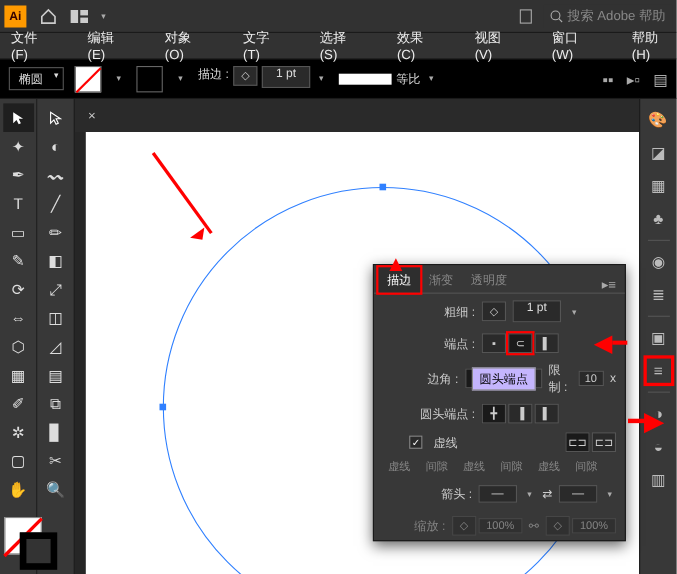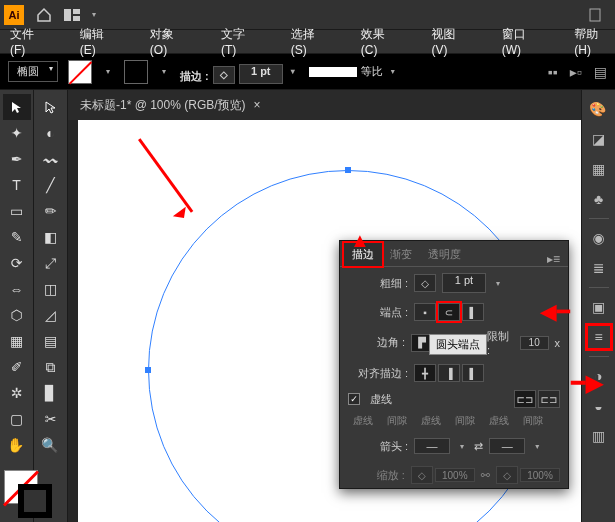--- a/index.html
+++ b/index.html
@@ -13,21 +13,21 @@
 .menubar { height:24px; background:#323232; display:flex; align-items:center; padding:0 4px; border-bottom:1px solid #1a1a1a;gap:28px; }
 .menu-item { padding:0 6px; color:#eee; cursor:default; }
 .optbar { height:36px; background:#000000; display:flex; align-items:center; padding:0 8px; gap:10px; border-bottom:1px solid #1a1a1a; }
 .tool-label { color:#ddd; border:1px solid #555; padding:2px 18px 2px 8px; font-size:11px; position:relative; }
 .tool-label:after { content:"▾"; position:absolute; right:4px; font-size:8px; }
 .swatch { width:24px; height:24px; border:1px solid #666; position:relative; }
 .swatch.nofill { background:#fff; }
 .swatch.nofill:before { content:""; position:absolute; width:140%; height:2px; background:red; top:50%; left:-20%; transform:rotate(-45deg); }
 .swatch.black { background:#000; }
 .small-drop { width:12px; height:24px; display:flex; align-items:center; justify-content:center; color:#aaa; font-size:8px; }
-.stroke-w { display:flex; align-items:flex-end; gap:4px;font-weight:bold; }
+.stroke-w { display:flex; align-items:flex-start; gap:4px; }
 .num-input { background:#2a2a2a; border:1px solid #555; color:#ddd; width:44px; height:20px; text-align:center; font-size:11px; }
 .stroke-preview { width:48px; height:10px; background:#fff; }
 .dim-label { color:#ddd; font-size:11px; }
 .opt-right { margin-left:auto; display:flex; gap:12px; color:#aaa; }
 .dottri { font-size:14px; }
 .content { display:flex; height:calc(522px - 90px); position:relative; }
 .tool-col { width:34px; background:#383838; border-right:1px solid #1a1a1a; display:flex; flex-direction:column; align-items:center; padding-top:4px; gap:0; }
 .tool-btn { width:28px; height:26px; display:flex; align-items:center; justify-content:center; color:#ddd; font-size:14px; }
 .tool-btn.sel { background:#1f1f1f; }
 .fillstroke-big { width:48px; height:48px; position:relative; margin-top:8px; }
@@ -43,30 +43,30 @@
 .arrow-line { position:absolute; width:3px; background:red; transform-origin:top left; }
 .arrow-head { position:absolute; width:0; height:0; border:8px solid transparent; }
 .right-dock { width:34px; background:#383838; border-left:1px solid #1a1a1a; display:flex; flex-direction:column; align-items:center; gap:8px; padding-top:8px; }
 .dock-ic { width:22px; height:22px; display:flex; align-items:center; justify-content:center; color:#bbb; font-size:14px; }
 .dock-ic.hl { outline:3px solid red; }
 .stroke-panel { position:absolute; right:46px; top:240px; width:230px; background:#383838; border:1px solid #1a1a1a; box-shadow:0 4px 12px rgba(0,0,0,0.6); z-index:10; }
 .panel-tabs { display:flex; height:26px; align-items:flex-end; border-bottom:1px solid #555; padding:0 4px; }
 .ptab { padding:4px 8px; color:#888; font-size:11px; }
 .ptab.active { color:#fff; background:#2e2e2e; outline:2px solid red; }
 .panel-menu { margin-left:auto; color:#aaa; padding:0 4px; }
-.panel-row { display:flex; align-items:center; padding:4px 8px; gap:6px; font-size:11px; }
+.panel-row { display:flex; align-items:center; padding:4px 8px; gap:6px; font-size:11px;margin-left:24px; }
 .panel-row .lbl { width:60px; text-align:right; color:#ccc; }
 .btn3 { display:flex; gap:2px; }
 .mini-btn { width:22px; height:18px; background:#2a2a2a; border:1px solid #555; display:flex; align-items:center; justify-content:center; font-size:10px; }
 .mini-btn.on { background:#1a1a1a; }
 .mini-btn.hl { outline:2px solid red; }
 .dash-row { display:flex; gap:4px; padding:2px 8px; }
 .dash-in { width:30px; height:14px; background:#2a2a2a; border:1px solid #555; display:flex; align-items:center; justify-content:center; font-size:10px; }
 .dash-lbl { width:30px; text-align:center; font-size:10px; color:#888; }
-.tooltip { position:absolute; background:#e5e5e5; color:#000; border:1px solid #888; padding:2px 6px; font-size:11px; z-index:20; }
+.tooltip { position:absolute; background:#c4b5fd; color:#000; border:1px solid #888; padding:2px 6px; font-size:11px; z-index:20; }
 .checkbox { width:12px; height:12px; background:#2a2a2a; border:1px solid #888; display:inline-flex; align-items:center; justify-content:center; font-size:9px; color:#fff; margin-right:4px; }
 .pct-box { display:flex; align-items:center; gap:2px; }
 .arrow-drop { width:36px; height:16px; background:#2a2a2a; border:1px solid #555; display:flex; align-items:center; justify-content:center; }
 svg { display:block; }
 </style>
 </head>
 <body>
 
 <div class="topbar">
   <div class="ai-logo">Ai</div>
@@ -82,20 +82,27 @@
         <rect x="9" y="7" width="7" height="5" fill="#ccc"></rect>
       </svg>
     </div>
   <div class="small-drop">▾</div>
   <div class="top-sep"></div>
   <div class="top-icon">
       <svg width="12" height="14" viewBox="0 0 12 14">
         <rect x="1" y="1" width="10" height="12" fill="none" stroke="#aaa"></rect>
       </svg>
     </div>
+  <div class="search-box">
+    <svg width="12" height="12" viewBox="0 0 12 12">
+        <circle cx="5" cy="5" r="4" fill="none" stroke="#aaa"></circle>
+        <line x1="8" y1="8" x2="11" y2="11" stroke="#aaa"></line>
+      </svg>
+    <span>搜索 Adobe 帮助</span>
+  </div>
 </div>
 
 <div class="menubar">
   <div class="menu-item">文件(F)</div>
   <div class="menu-item">编辑(E)</div>
   <div class="menu-item">对象(O)</div>
   <div class="menu-item">文字(T)</div>
   <div class="menu-item">选择(S)</div>
   <div class="menu-item">效果(C)</div>
   <div class="menu-item">视图(V)</div>
@@ -174,21 +181,20 @@
   <div style="position:absolute; left:4px; bottom:4px;">
     <div class="fillstroke-big">
       <div class="fsbig-fill"></div>
       <div class="fsbig-stroke"></div>
     </div>
   </div>
 
   <div class="canvas-area">
     <div class="tabbar">
       <div class="tab">
-        <span>未标题-1* @ 100% (RGB/预览)</span>
         <span>×</span>
       </div>
     </div>
     <div class="canvas">
       <div class="circle-path"></div>
       <div class="anchor" style="top:47px; left:267px;"></div>
       <div class="anchor" style="top:247px; left:67px;"></div>
 
       <div class="arrow-line" style="top:20px; left:60px; height:90px; transform:rotate(-36deg);"></div>
       <div class="arrow-head" style="top:90px; left:98px; border-top-color:red; transform:rotate(-36deg);"></div>
@@ -244,21 +250,21 @@
     <div class="btn3">
       <div class="mini-btn on">▛</div>
       <div class="mini-btn">◜</div>
       <div class="mini-btn">◤</div>
     </div>
     <span>限制 :</span>
     <div class="dash-in">10</div>
     <span>x</span>
   </div>
   <div class="panel-row">
-    <div class="lbl">对齐描边 :</div>
+    <div class="lbl">圆头端点 :</div>
     <div class="btn3">
       <div class="mini-btn on">╋</div>
       <div class="mini-btn">▐</div>
       <div class="mini-btn">▌</div>
     </div>
   </div>
   <div class="panel-row">
     <span class="checkbox">✓</span>
     <span>虚线</span>
     <div style="margin-left:auto;" class="btn3">

